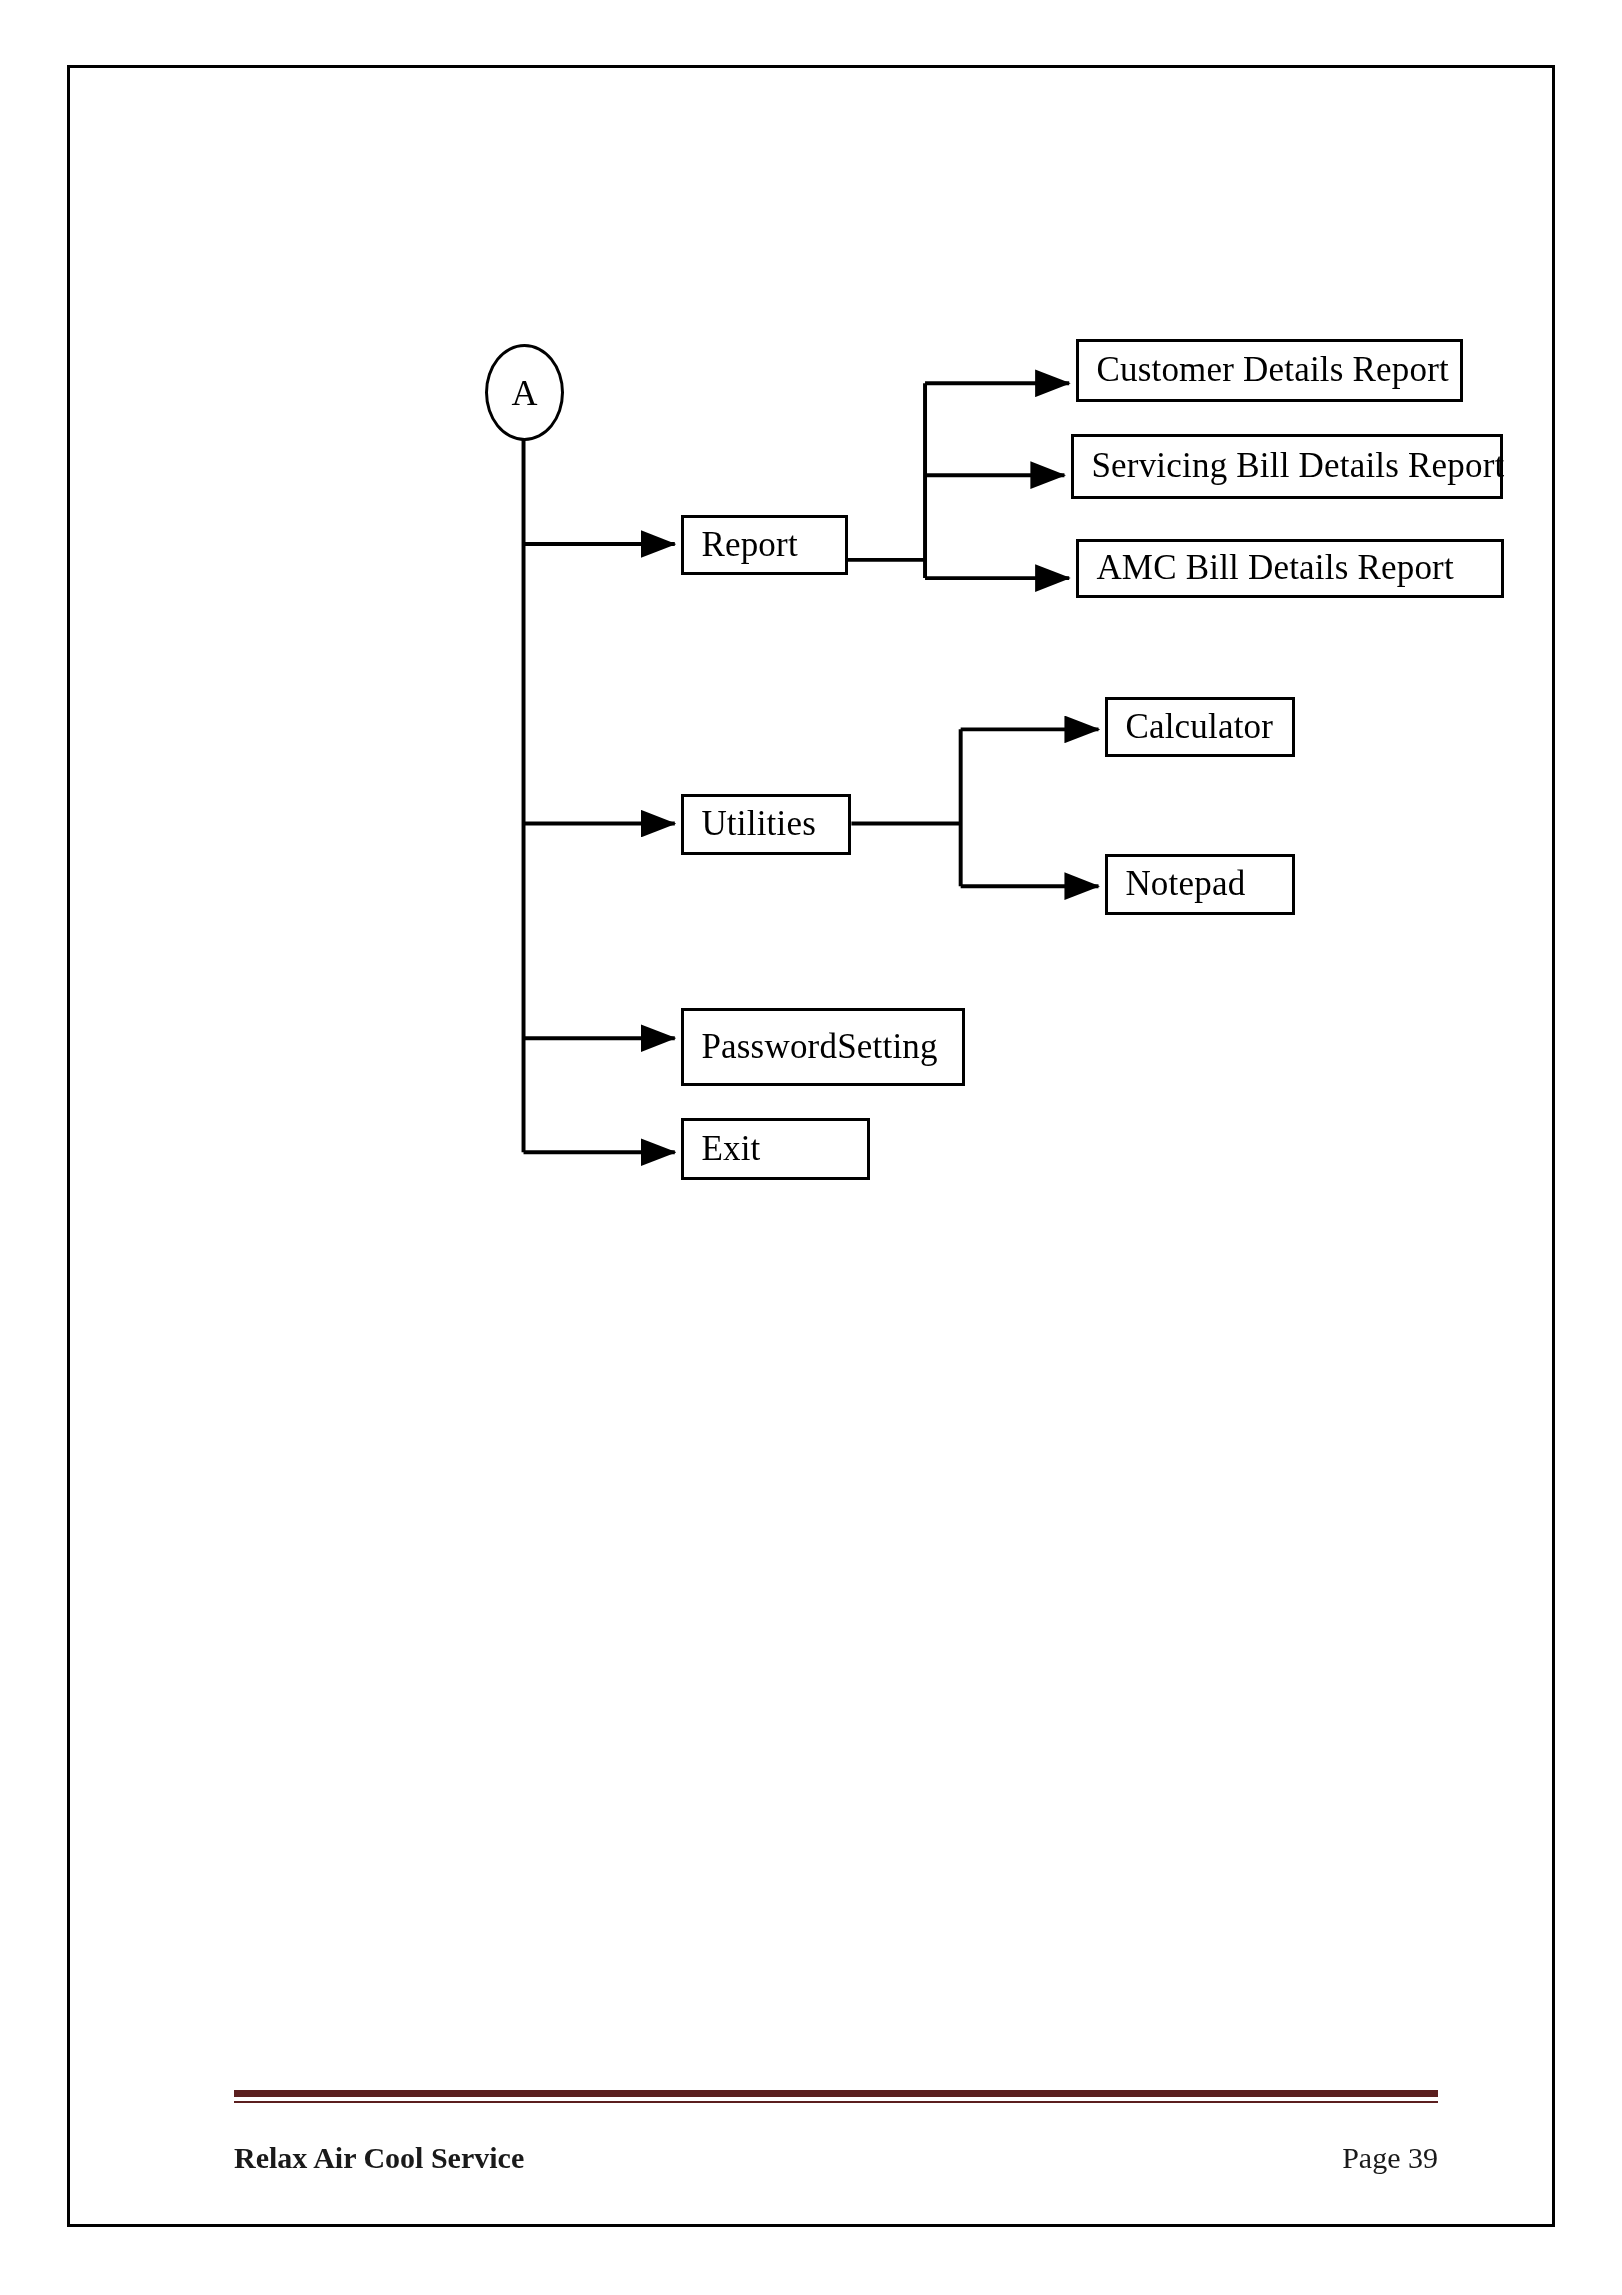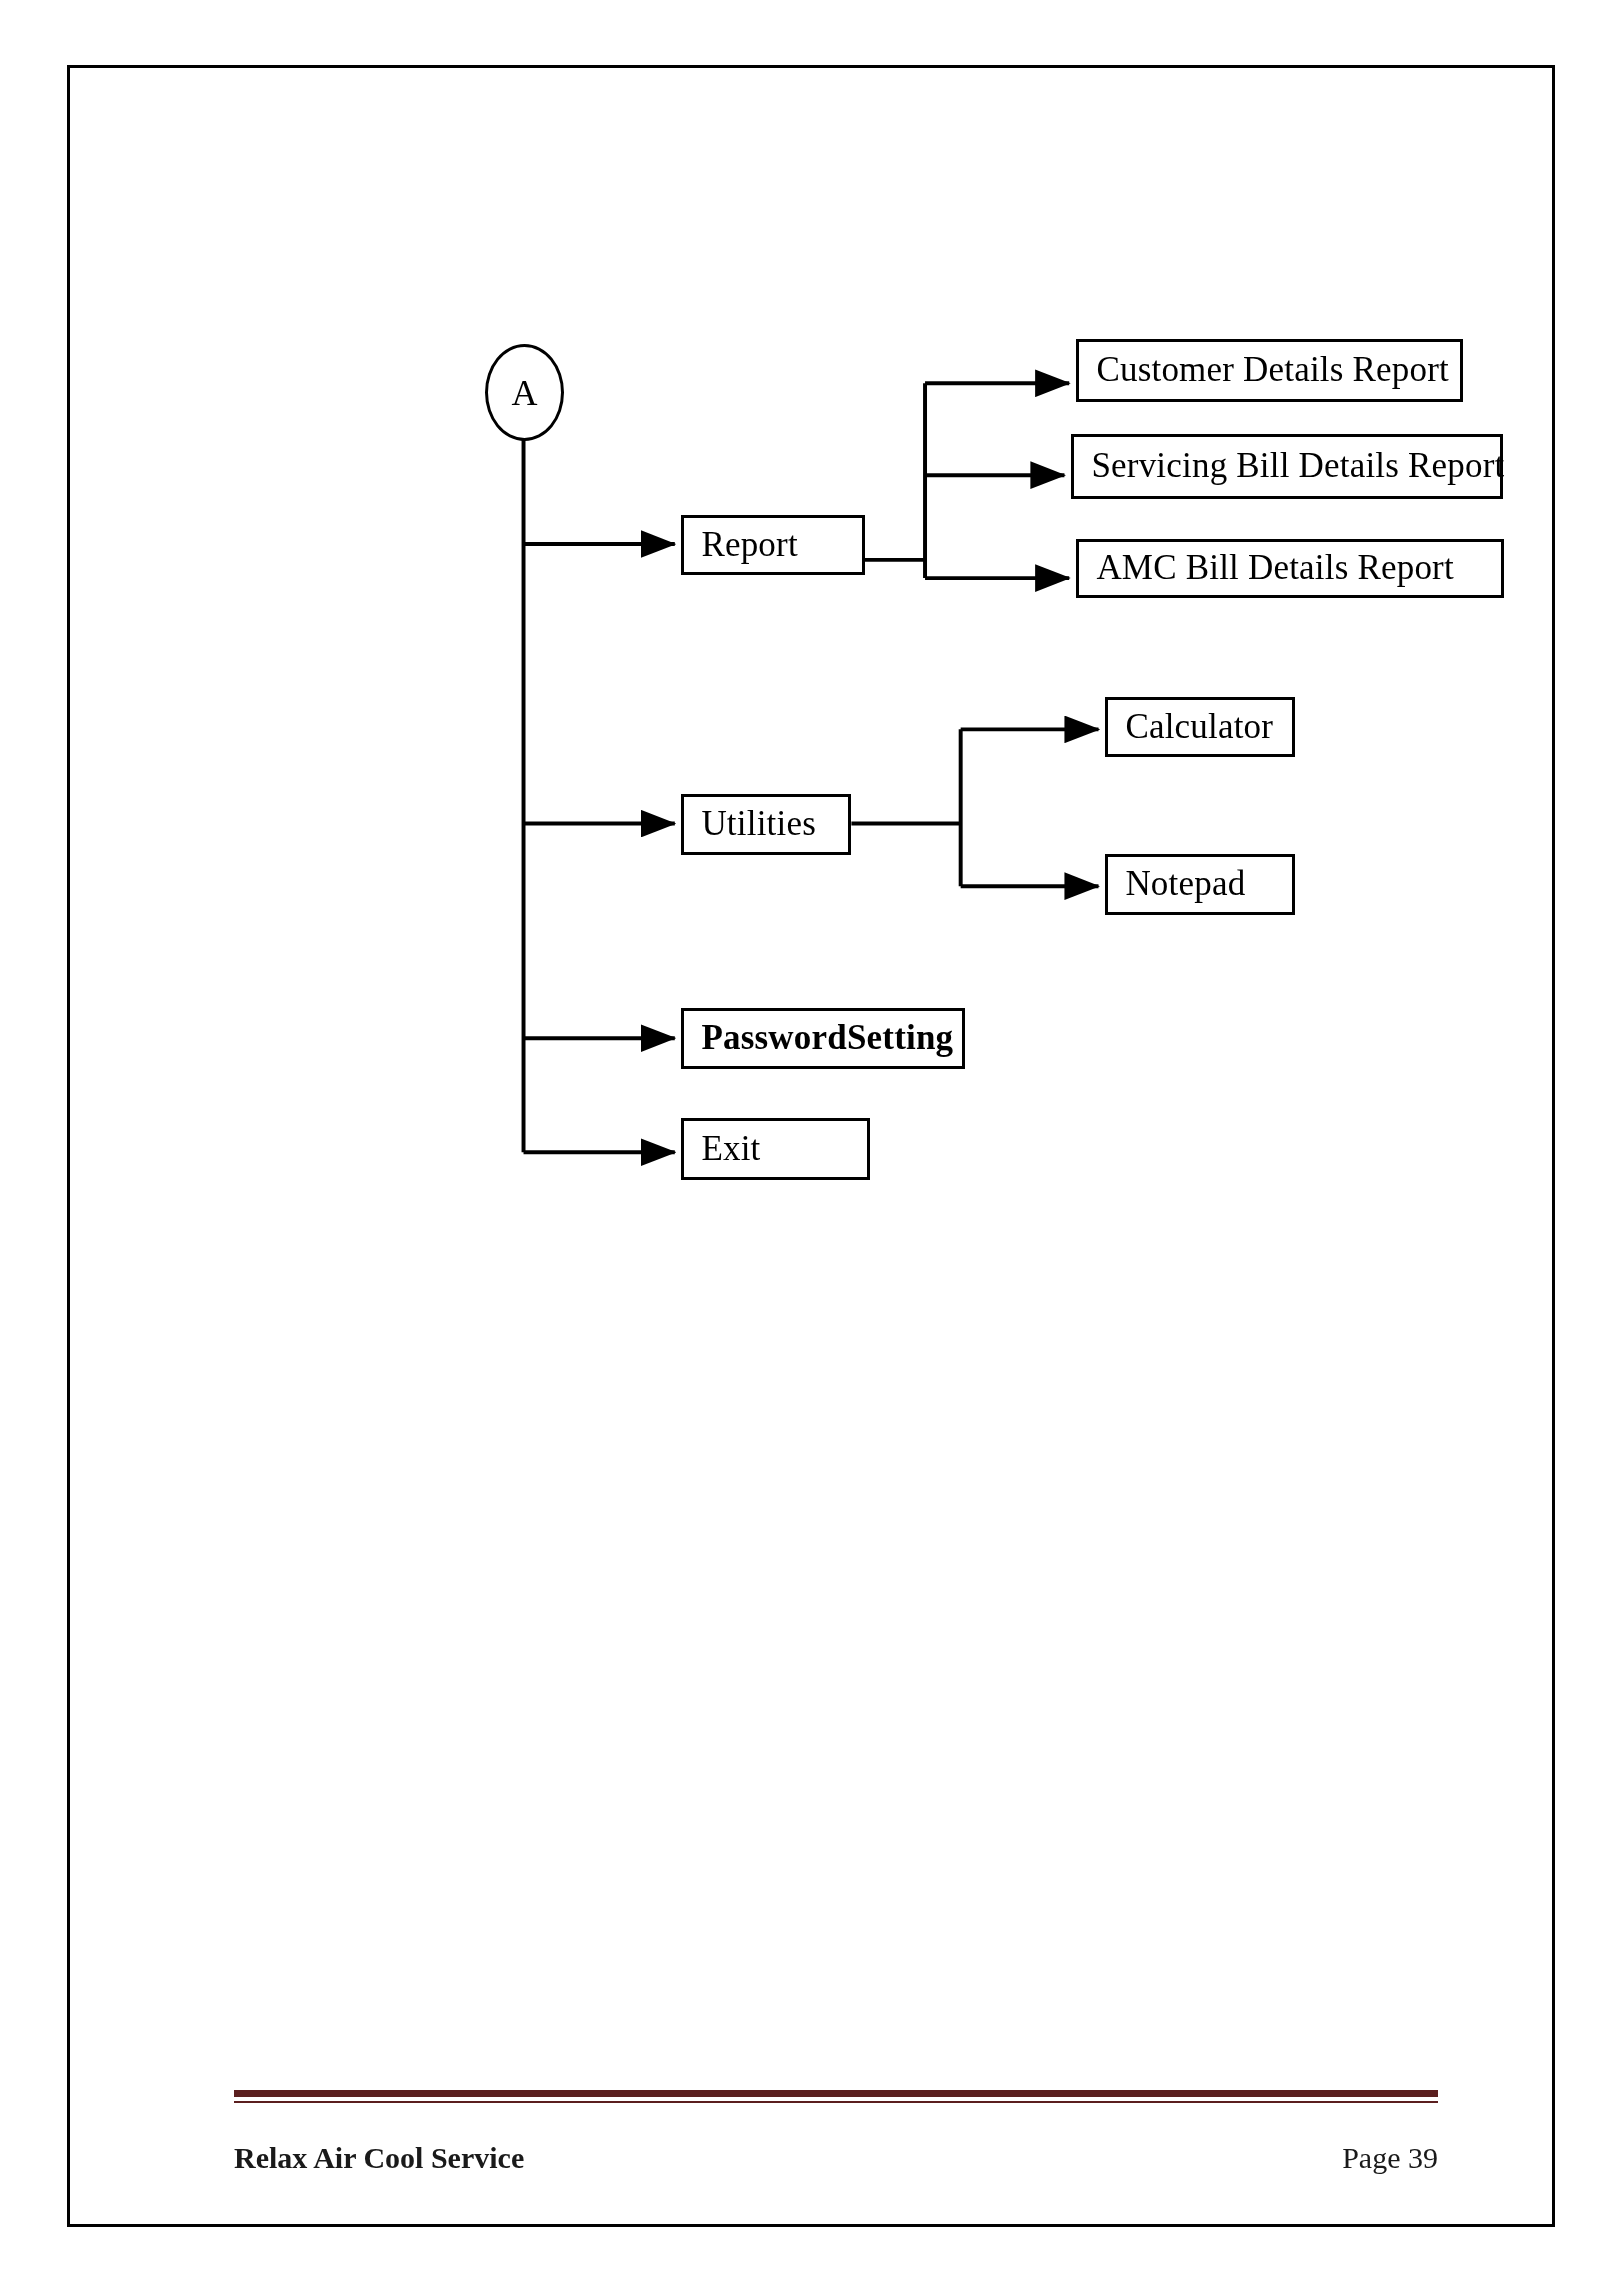--- a/index.html
+++ b/index.html
@@ -149,29 +149,29 @@
       <line x1="1213" y1="921" x2="1387" y2="921" marker-end="url(#arrowhead)"></line>
 
       <line x1="1213" y1="1119" x2="1387" y2="1119" marker-end="url(#arrowhead)"></line>
     </g>
   </svg>
 
   <div class="node-ellipse" style="left:485px; top:344px; width:79px; height:97px;">
     <span class="node-label">A</span>
   </div>
 
-  <div class="node-box" style="left:681px; top:515px; width:184px; height:60px;">
+  <div class="node-box" style="left:681px; top:515px; width:167px; height:60px;">
     <span class="node-label">Report</span>
   </div>
 
   <div class="node-box" style="left:681px; top:794px; width:170px; height:61px;">
     <span class="node-label">Utilities</span>
   </div>
 
-  <div class="node-box" style="left:681px; top:1008px; width:284px; height:61px;font-weight:bold;">
+  <div class="node-box" style="left:681px; top:1008px; width:284px; height:78px;">
     <span class="node-label">PasswordSetting</span>
   </div>
 
   <div class="node-box" style="left:681px; top:1118px; width:189px; height:62px;">
     <span class="node-label">Exit</span>
   </div>
 
   <div class="node-box" style="left:1076px; top:339px; width:387px; height:63px;">
     <span class="node-label">Customer Details Report</span>
   </div>

